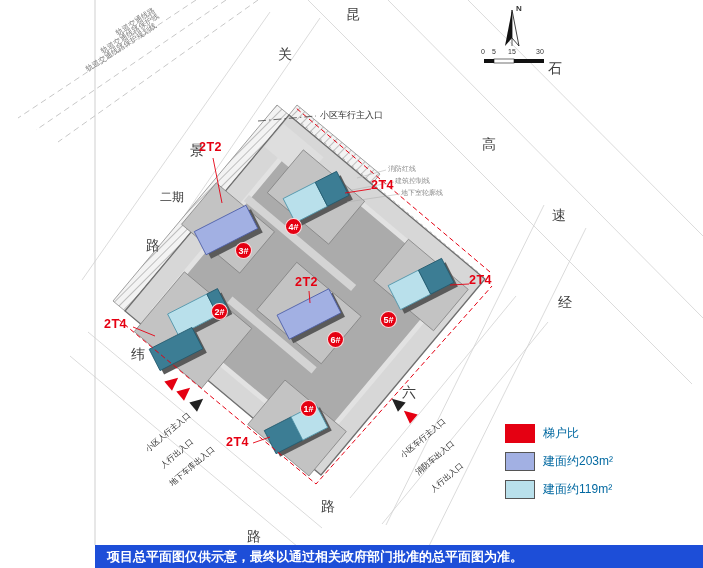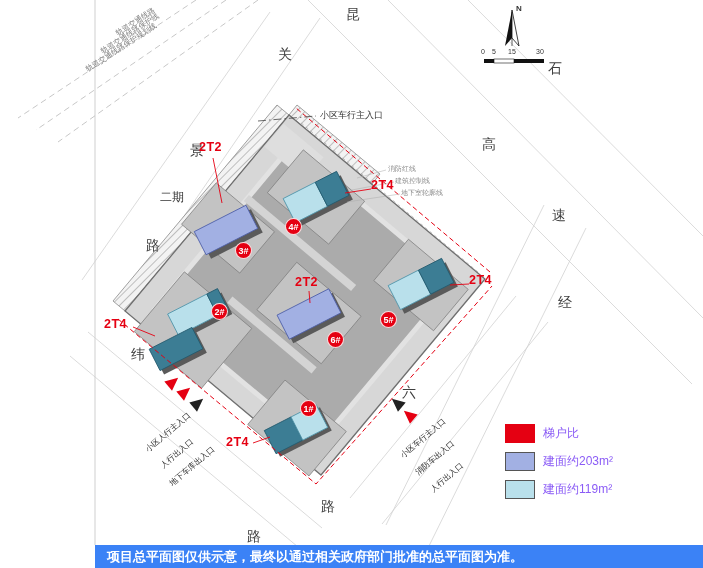--- a/index.html
+++ b/index.html
@@ -20,23 +20,23 @@
     width:17px;height:17px;border-radius:50%;color:#fff;font-size:9px;font-weight:bold;
     display:flex;align-items:center;justify-content:center;border:1px solid rgba(255,255,255,.85);
     box-sizing:border-box;
   }
   .compass-n{font-size:8px;font-weight:bold;color:#333;}
   .scale-num{font-size:7px;color:#333;}
   #legend{position:absolute;left:505px;top:424px;width:190px;}
   .legend-row{display:flex;align-items:center;margin-bottom:9px;height:19px;}
   .legend-swatch{width:30px;height:19px;box-sizing:border-box;border:1px solid #555;flex:0 0 auto;}
   .legend-swatch.red{border:none;}
-  .legend-label{margin-left:8px;font-size:12px;color:#8b5cf6;}
+  .legend-label{margin-left:8px;font-size:12px;color:#0369a1;}
   #disclaimer-bar{
-    position:absolute;left:95px;top:545px;width:608px;height:23px;background:#3b82f6;
+    position:absolute;left:95px;top:545px;width:608px;height:23px;background:#1d4ed8;
     color:#fff;font-size:13px;font-weight:bold;line-height:23px;padding-left:12px;box-sizing:border-box;
   }
 </style>
 </head>
 <body>
 
 <div id="root">
 
   <svg id="plan-svg" width="703" height="568" viewBox="0 0 703 568">
     <defs>

